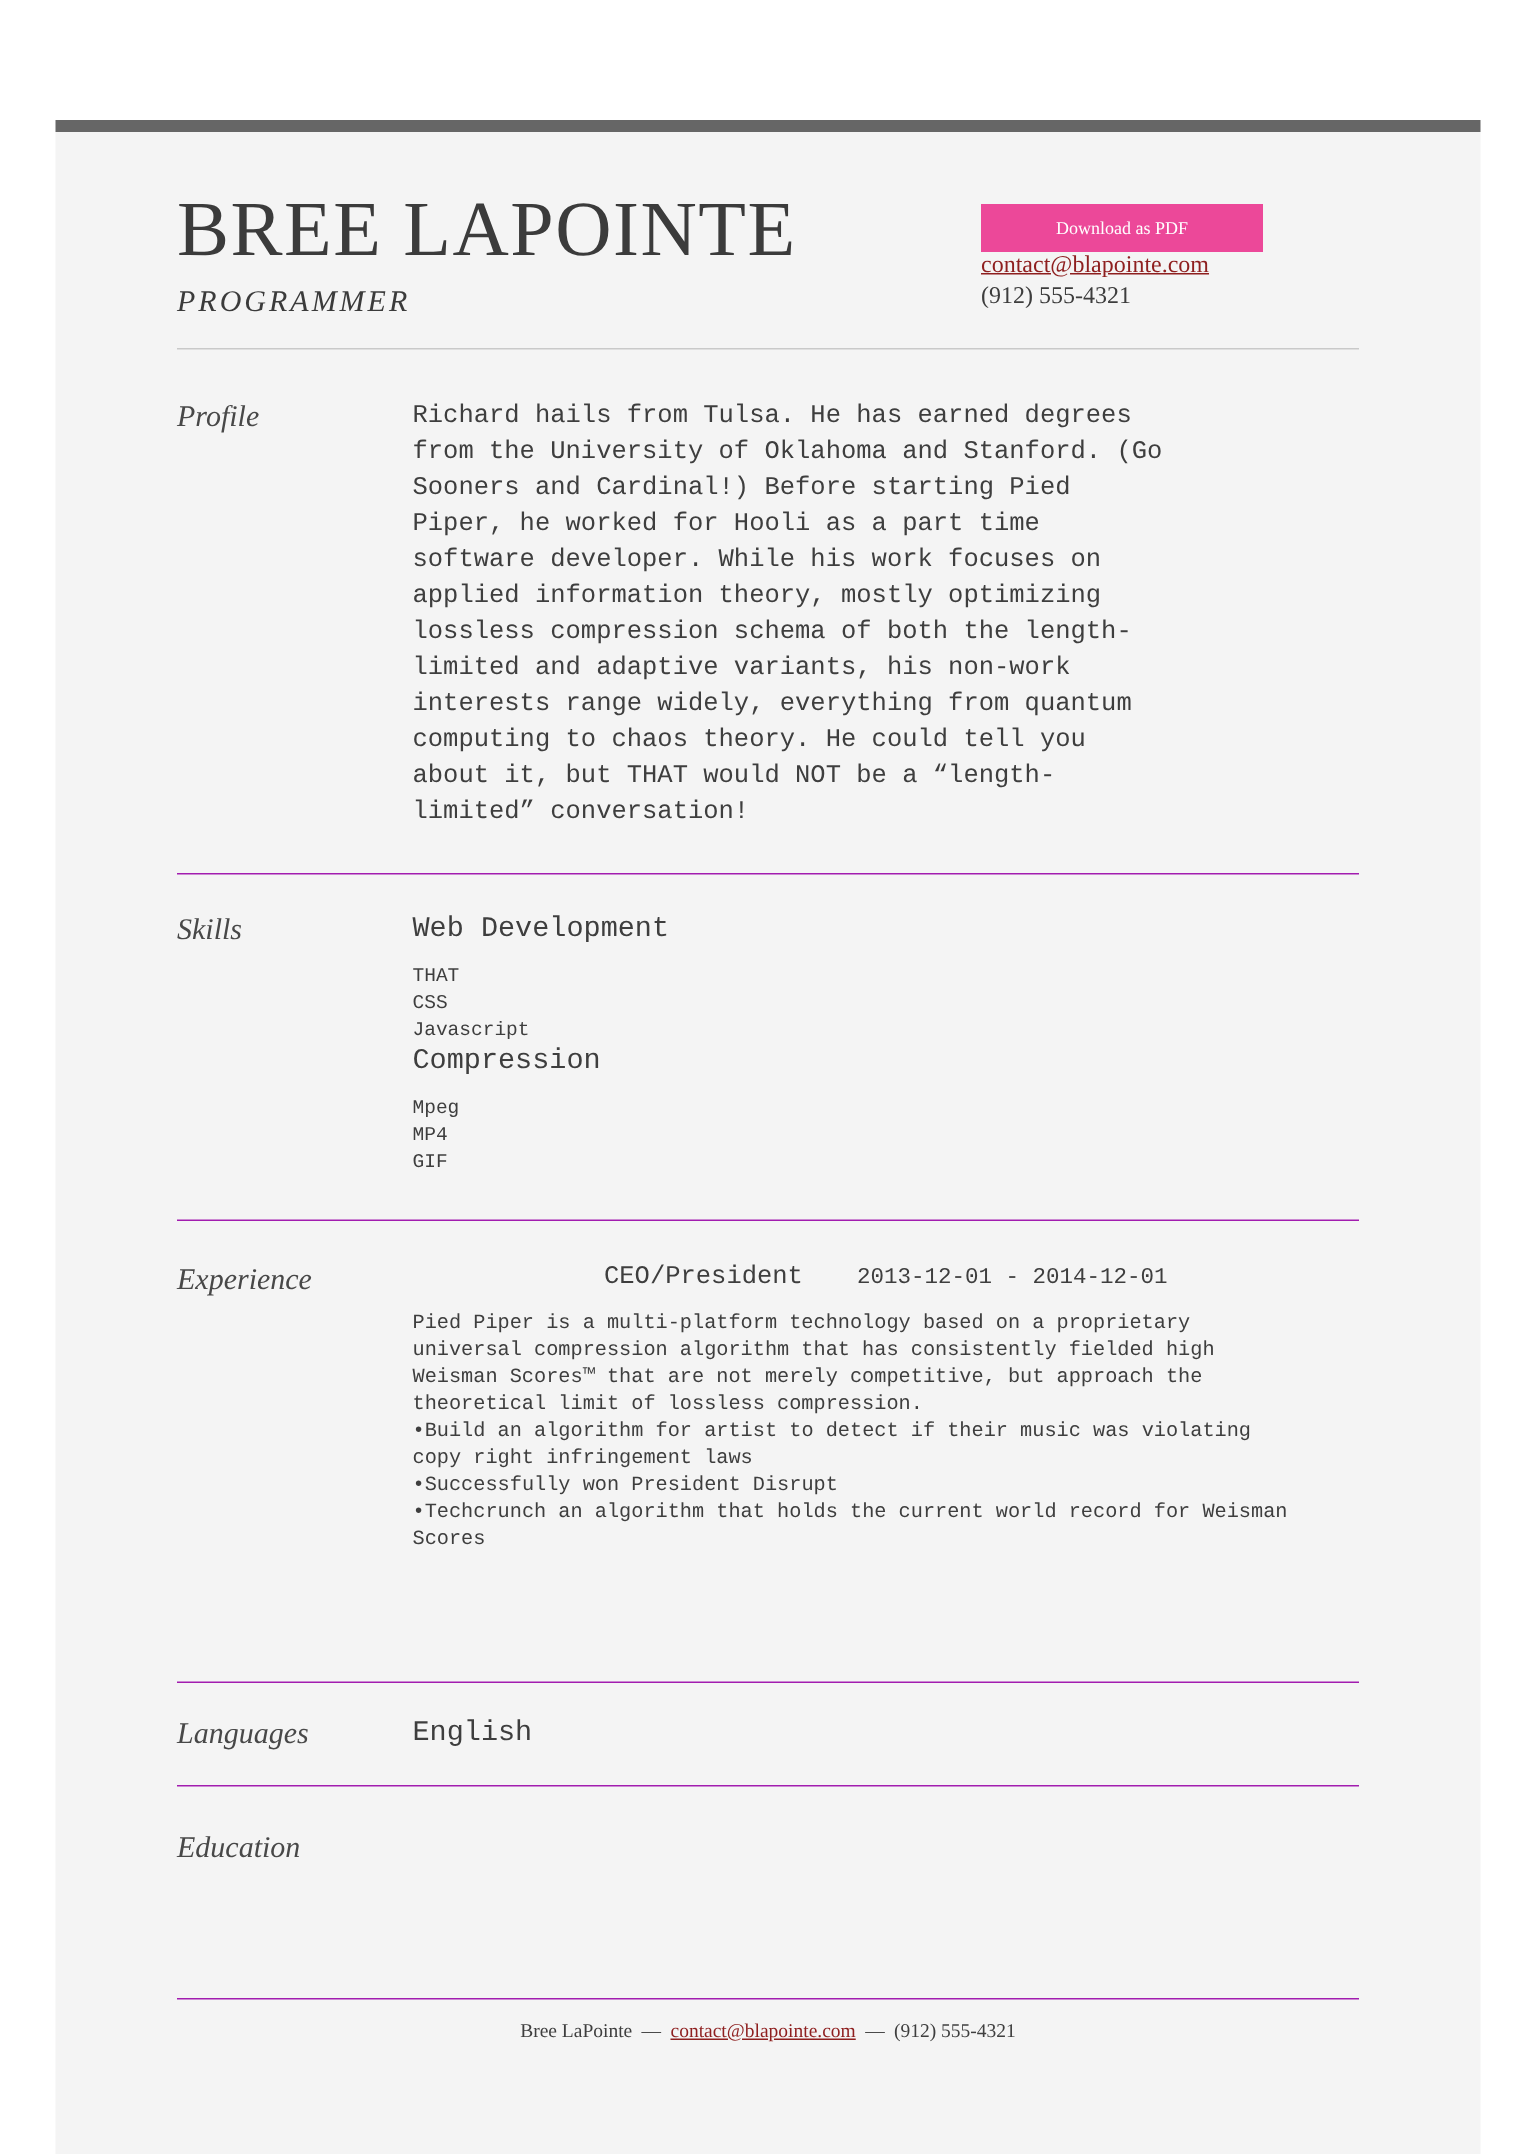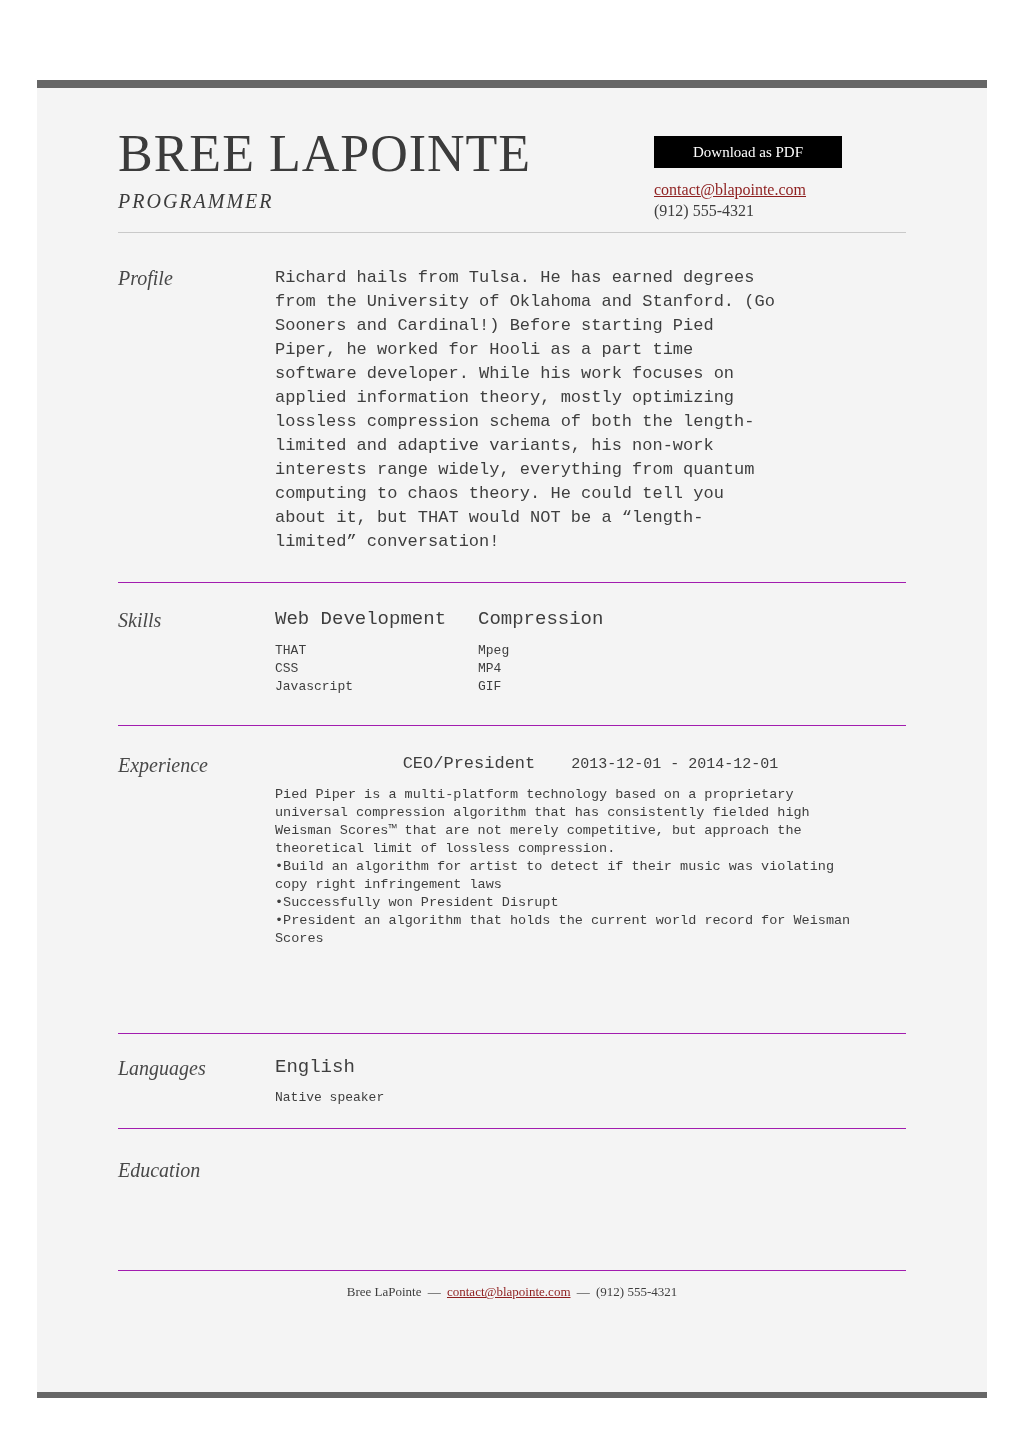--- a/index.html
+++ b/index.html
@@ -44,28 +44,27 @@
   .header-right {
     position: absolute;
     top: 48px;
     right: 64px;
     width: 188px;
   }
   .download-btn {
     display: block;
     width: 188px;
     height: 32px;
-    background: #000000;
+    background: #ec4899;
     color: #ffffff;
     border: none;
     font-family: inherit;
-    font-size: 15px;
+    font-size: 12px;
     text-align: center;
     cursor: pointer;
-    margin-bottom: 13px;
   }
   .email-link {
     display: inline-block;
     font-size: 16px;
     color: #8e1f1f;
     text-decoration: underline;
     cursor: pointer;
   }
   .phone {
     margin-top: 3px;
@@ -94,21 +93,21 @@
   .section-languages  { padding: 22px 0 22px; }
   .section-education  { padding: 29px 0 88px; }
 
   .profile-text {
     width: 505px;
     font-size: 17px;
     line-height: 24px;
     color: #3e3e3e;
   }
 
-  .skill-groups { display: flex; }
+  .skill-groups { display: flex; flex-direction: column; }
   .skill-group { width: 203px; }
   .skill-name {
     font-size: 19px;
     line-height: 23px;
     font-weight: normal;
     margin-bottom: 11px;
     color: #3e3e3e;
   }
   .skill-item { font-size: 13px; line-height: 18px; color: #3e3e3e; }
 
@@ -198,32 +197,31 @@
       <div class="section-content">
         <div class="exp-item">
           <div class="exp-header">
             <div class="exp-title">CEO/President</div>
             <div class="exp-dates">2013-12-01 - 2014-12-01</div>
           </div>
           <div class="exp-body">
             <div>Pied Piper is a multi-platform technology based on a proprietary universal compression algorithm that has consistently fielded high Weisman Scores™ that are not merely competitive, but approach the theoretical limit of lossless compression.</div>
             <div class="exp-bullet">Build an algorithm for artist to detect if their music was violating copy right infringement laws</div>
             <div class="exp-bullet">Successfully won President Disrupt</div>
-            <div class="exp-bullet">President an algorithm that holds the current world record for Weisman Scores</div>
+            <div class="exp-bullet">Techcrunch an algorithm that holds the current world record for Weisman Scores</div>
           </div>
         </div>
       </div>
     </div>
 
     <div class="section section-languages">
       <div class="section-label">Languages</div>
       <div class="section-content">
         <div class="lang-item">
           <div class="lang-name">English</div>
-          <div class="lang-level">Native speaker</div>
         </div>
       </div>
     </div>
 
     <div class="section section-education">
       <div class="section-label">Education</div>
     </div>
 
     <div class="footer">
       <span>Bree LaPointe</span>

